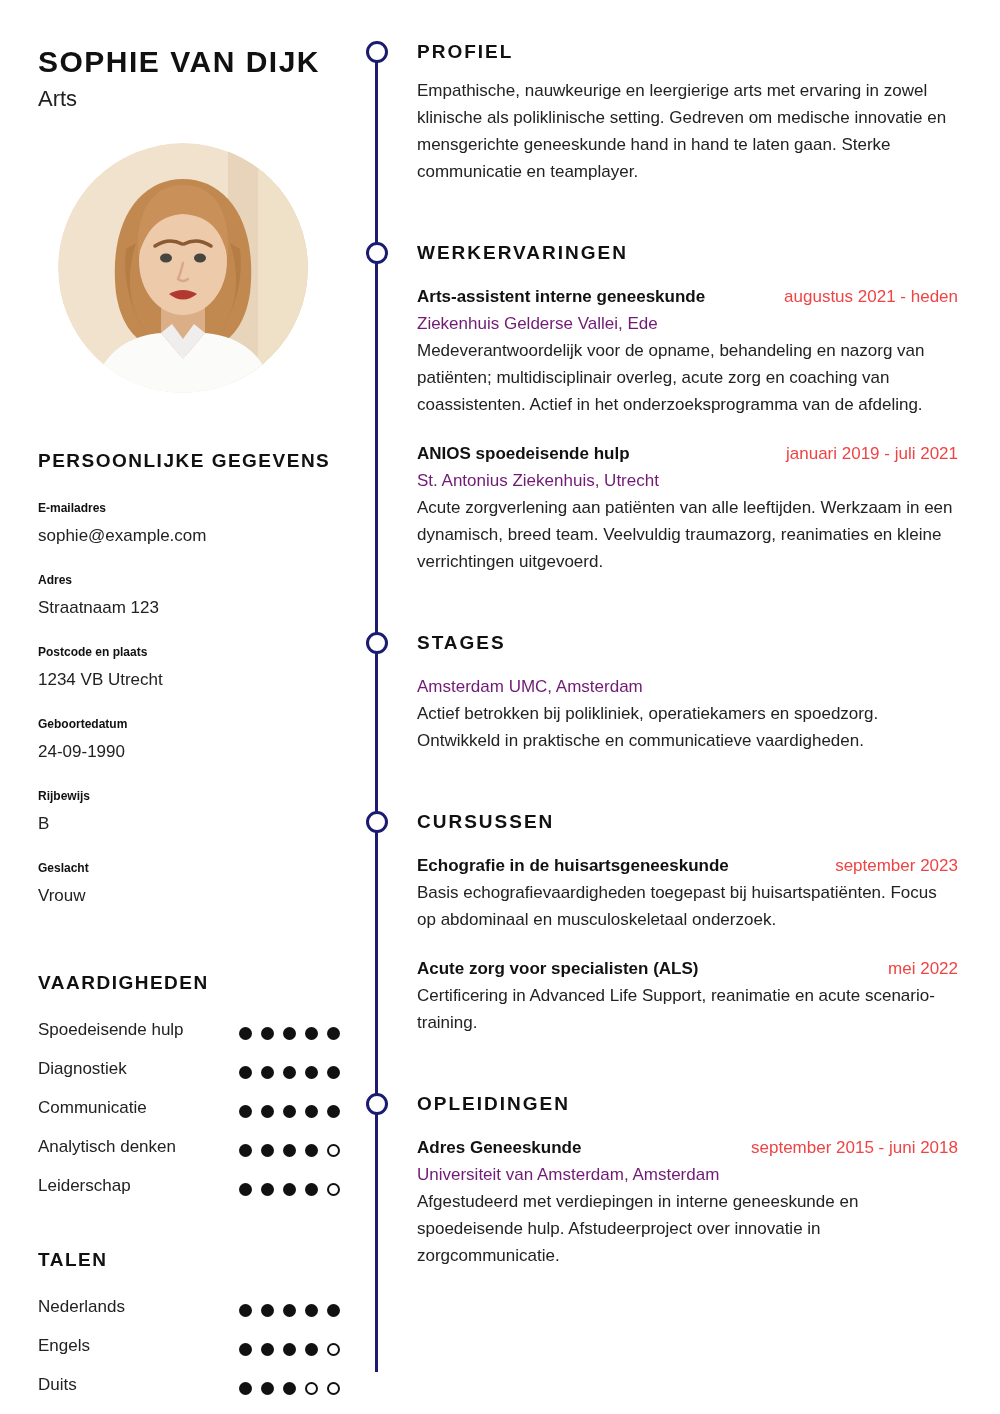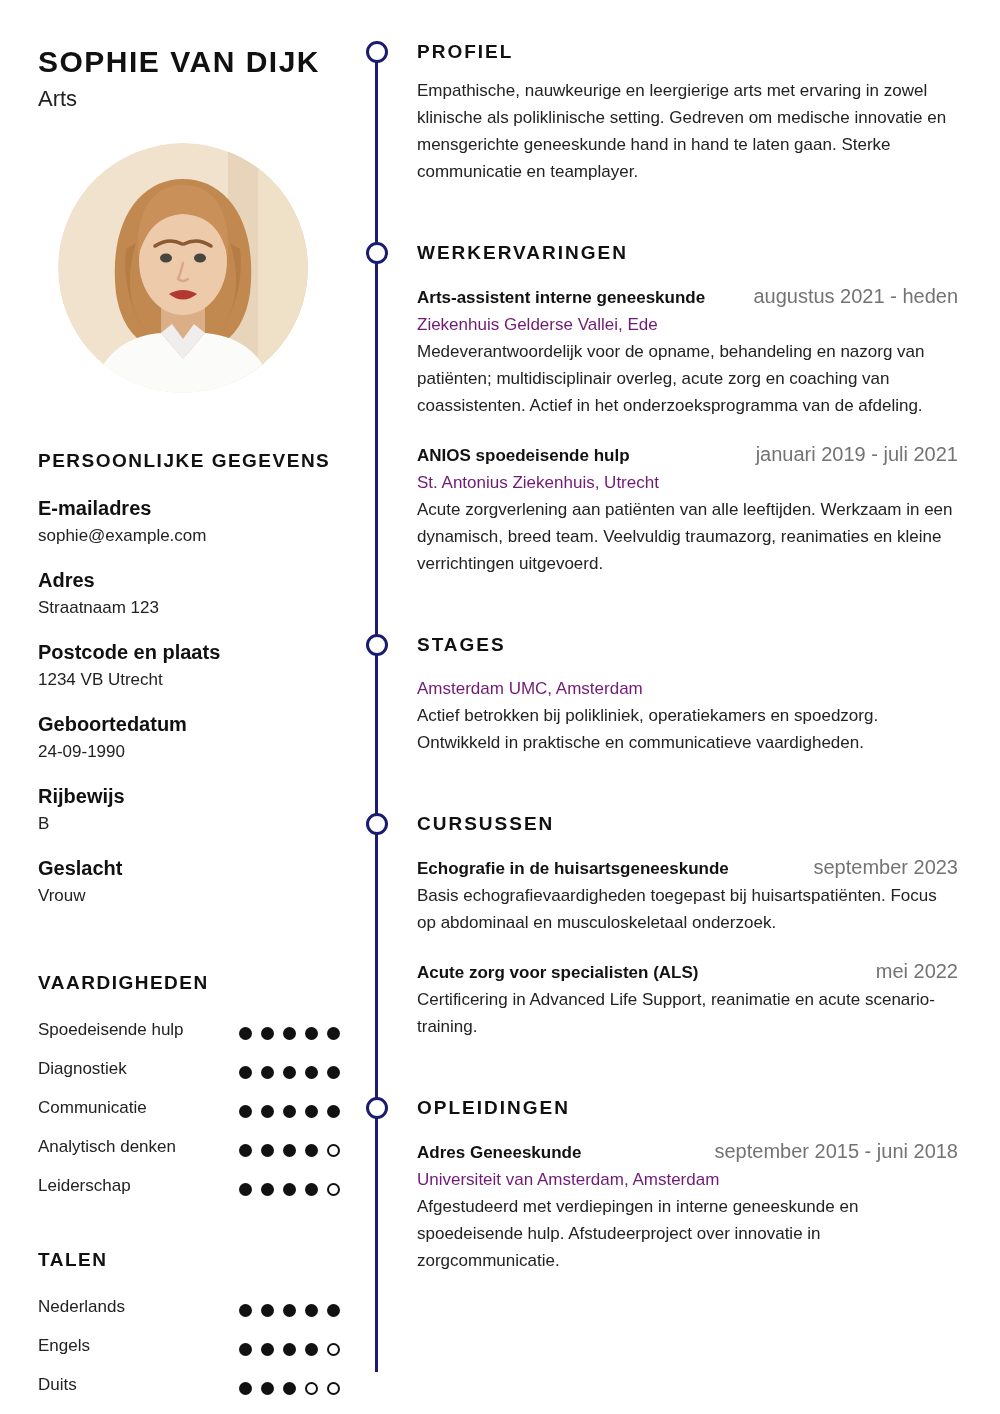--- a/index.html
+++ b/index.html
@@ -19,21 +19,21 @@
   .photo-wrap{margin:30px 0 0 20px;width:250px;height:250px;border-radius:50%;overflow:hidden;}
   .lhead{
     margin:0;font-size:19px;line-height:24px;font-weight:800;
     letter-spacing:1.5px;color:#111111;
   }
   .lhead.mt-personal{margin-top:56px;}
   .lhead.mt-skills{margin-top:62px;}
   .lhead.mt-talen{margin-top:52px;}
   .fields{margin-top:22px;}
   .field{margin-bottom:18px;}
-  .flabel{font-size:20px;line-height:27px;font-weight:700;color:#111111;}
+  .flabel{font-size:12px;line-height:27px;font-weight:700;color:#111111;}
   .fvalue{font-size:17px;line-height:27px;color:#222222;}
   .rating-rows{margin-top:18px;}
   .rating-row{
     display:flex;justify-content:space-between;align-items:flex-end;
     height:27px;margin-bottom:12px;
   }
   .rlabel{font-size:17px;color:#222222;}
   .dots{display:flex;gap:9px;align-items:center;}
   .dot{width:13px;height:13px;border-radius:50%;box-sizing:border-box;flex:none;}
   .dot.filled{background:#111111;}
@@ -55,21 +55,21 @@
   .rhead{
     margin:0;font-size:19px;line-height:24px;font-weight:800;
     letter-spacing:2px;color:#111111;
   }
   .profile-text{margin:13px 0 0 0;}
   .body-text{font-size:17px;line-height:27px;color:#222222;}
   .entry{margin-top:18px;}
   .entry + .entry{margin-top:22px;}
   .entry-head{display:flex;justify-content:space-between;align-items:baseline;}
   .entry-title{margin:0;font-size:17px;line-height:27px;font-weight:700;color:#111111;}
-  .entry-date{font-size:20px;line-height:27px;color:#737373;white-space:nowrap;}
+  .entry-date{font-size:17px;line-height:27px;color:#ef4444;white-space:nowrap;}
   .entry-sub{font-size:17px;line-height:27px;color:#701a75;}
   .entry-desc{margin:0;}
 </style>
 </head>
 <body>
 
 <div class="page">
 
   <aside class="left">
 

